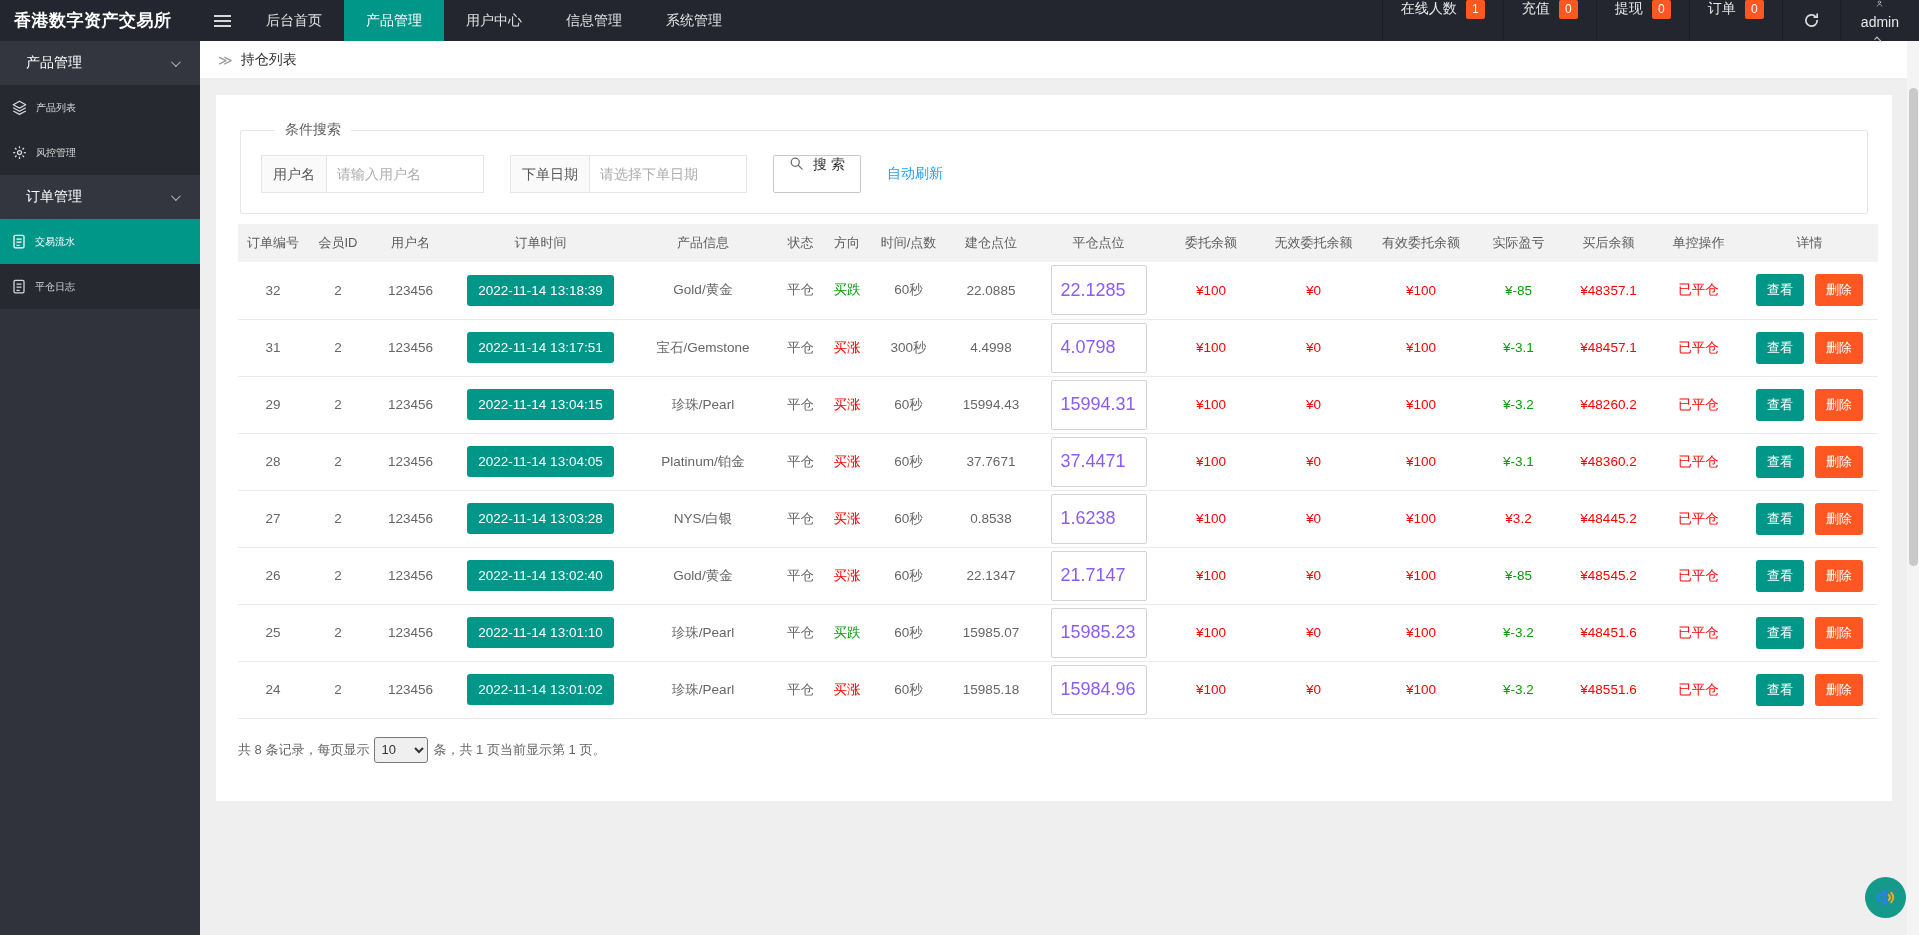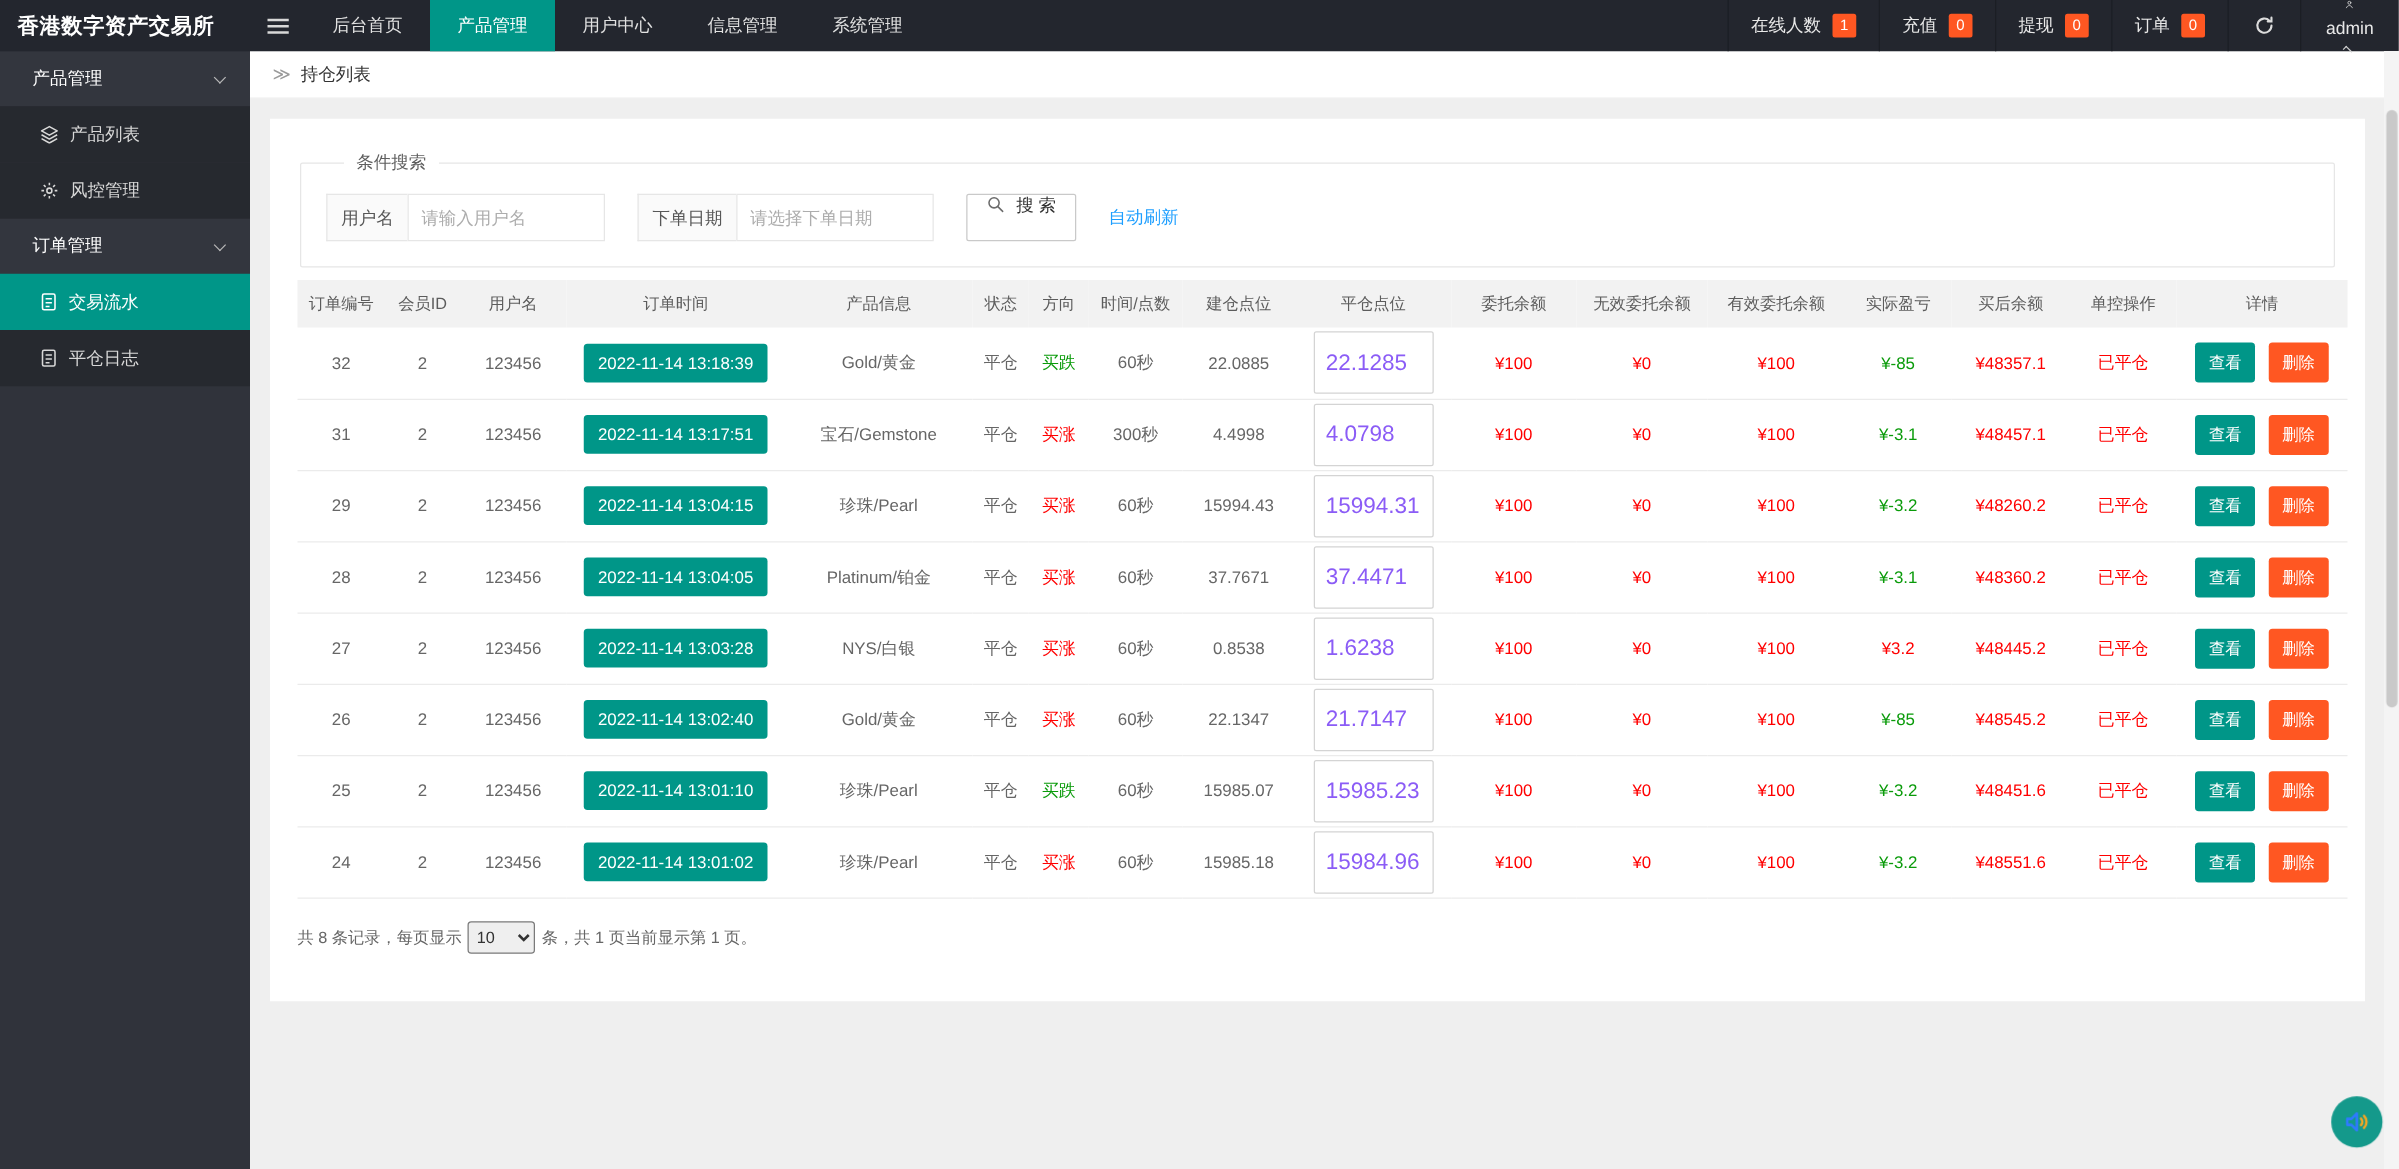--- a/index.html
+++ b/index.html
@@ -8,31 +8,31 @@
 
   
   .navbar { position:fixed; top:0; left:0; right:0; height:41px; background:#23262E; display:flex; align-items:stretch; z-index:30; color:#e8e8e8; }
   .logo { width:200px; display:flex; align-items:center; padding-left:14px; color:#fff; font-size:17px; font-weight:bold; letter-spacing:.5px; }
   .hamburger { width:44px; display:flex; flex-direction:column; justify-content:center; align-items:center; gap:3px; cursor:pointer; }
   .hamburger i { display:block; width:17px; height:2px; background:#d8d8d8; }
   .topmenu { display:flex; align-items:stretch; }
   .topmenu .item { display:flex; align-items:center; padding:0 22px; font-size:14px; cursor:pointer; color:#e2e2e2; }
   .topmenu .item.active { background:#009688; color:#fff; }
   .nav-right { margin-left:auto; display:flex; align-items:stretch; }
-  .nav-stat { display:flex; align-items:center; padding:0 18px; font-size:14px; border-left:1px solid #1b1e24; cursor:pointer; }
+  .nav-stat { display:flex; padding:0 18px; font-size:14px; border-left:1px solid #1b1e24; cursor:pointer; }
   .badge { display:inline-block; min-width:19px; height:19px; line-height:19px; padding:0 5px; margin-left:9px; background:#FF5722; color:#fff; font-size:12px; text-align:center; border-radius:2px; }
   .nav-icon-btn { display:flex; align-items:center; padding:0 20px; border-left:1px solid #1b1e24; cursor:pointer; }
   .nav-user { display:flex; align-items:center; gap:7px; padding:0 20px; border-left:1px solid #1b1e24; font-size:14px; cursor:pointer;flex-direction:column; }
   .chev-up { width:7px; height:7px; border-left:1.6px solid #cfcfcf; border-top:1.6px solid #cfcfcf; transform:rotate(45deg) translateY(2px); }
 
   
   .sidebar { position:fixed; top:41px; left:0; bottom:0; width:200px; background:#30333B; z-index:20; }
   .side-group-header { height:44px; display:flex; align-items:center; justify-content:space-between; padding:0 22px 0 26px; color:#fff; font-size:14px; background:#33363E; cursor:pointer; }
   .chev-down { width:7px; height:7px; border-right:1.6px solid #b9b9b9; border-bottom:1.6px solid #b9b9b9; transform:rotate(45deg) translateY(-2px); }
-  .side-item { height:45px; display:flex; align-items:center; gap:9px; padding-left:32px; color:#d8d8d8; font-size:14px; background:#26292F; cursor:pointer; }
+  .side-item { height:45px; display:flex; align-items:center; gap:9px; padding-left:12px; color:#d8d8d8; font-size:10px; background:#26292F; cursor:pointer; }
   .side-item svg { flex:0 0 auto; }
   .side-item.active { background:#009688; color:#fff; }
 
   
   .main { margin-left:200px; padding-top:41px; }
   .breadcrumb-bar { height:38px; background:#fff; display:flex; align-items:center; padding-left:18px; gap:8px; border-bottom:1px solid #ededed; font-size:14px; color:#333; }
   .bc-icon { color:#9a9a9a; font-size:14px; }
   .card { background:#fff; margin:16px 27px 0 16px; padding:20px 22px 38px; min-height:690px; }
 
   

